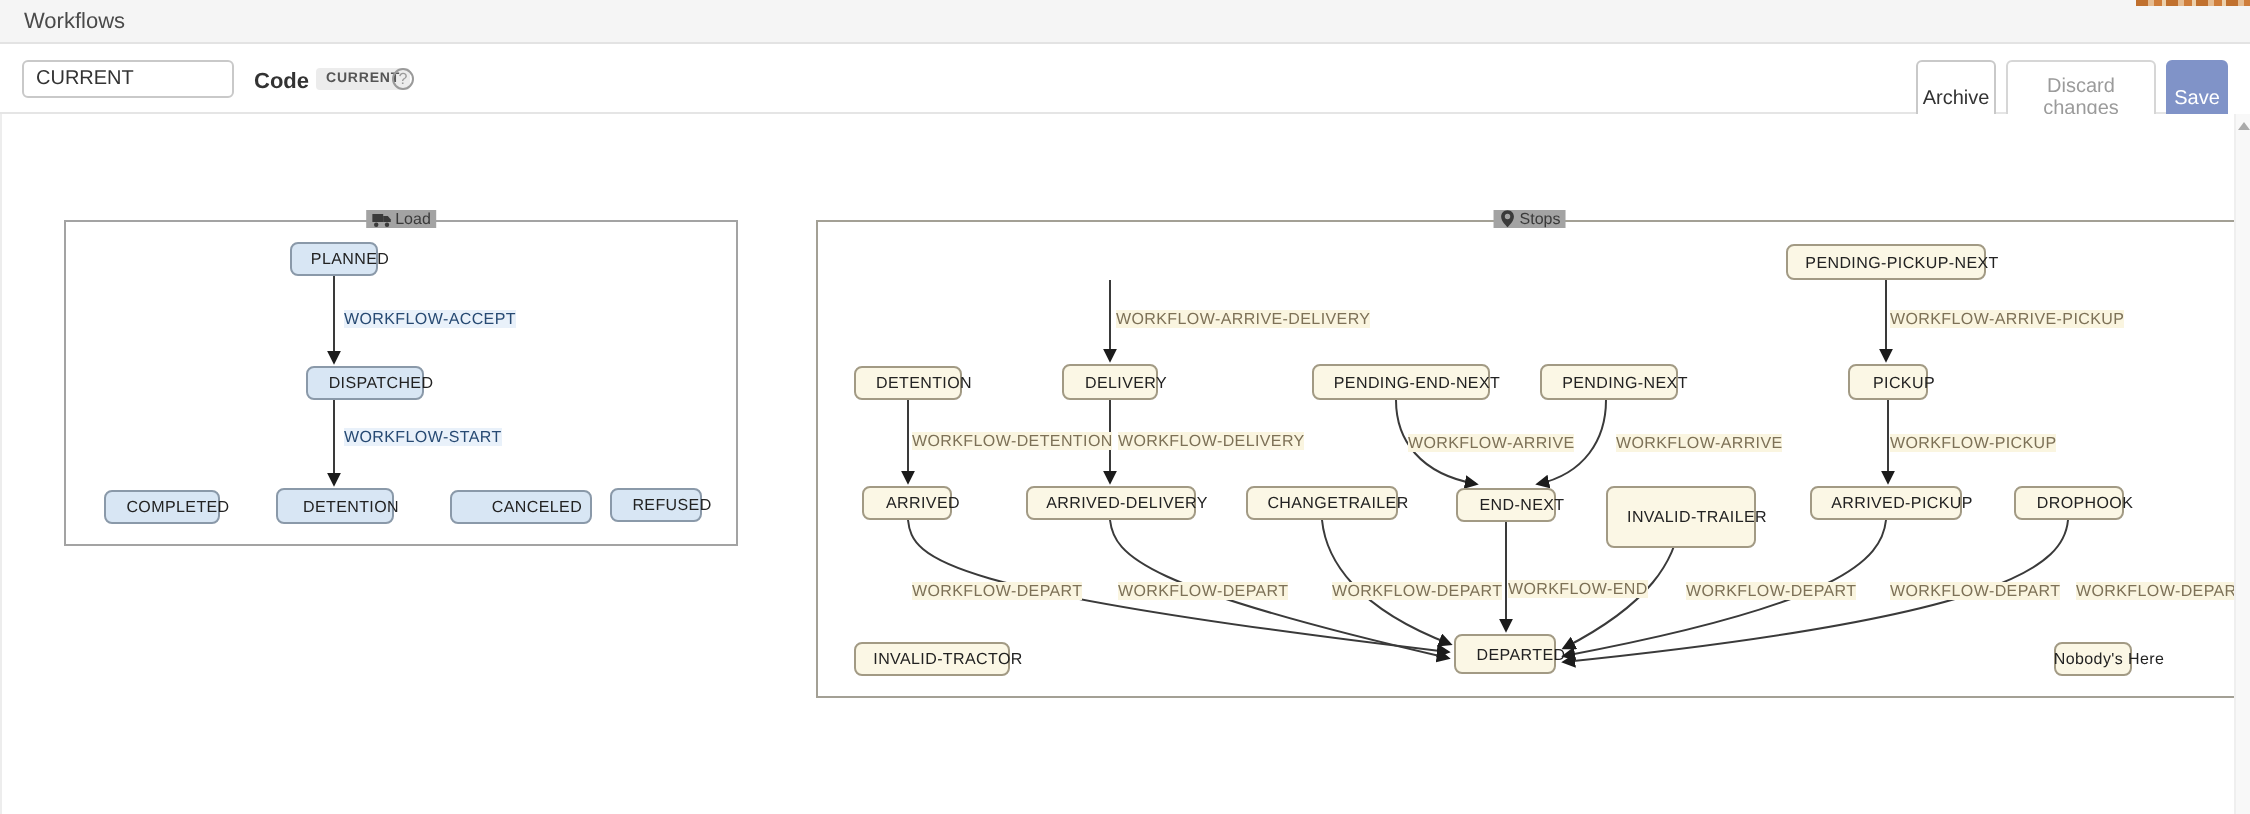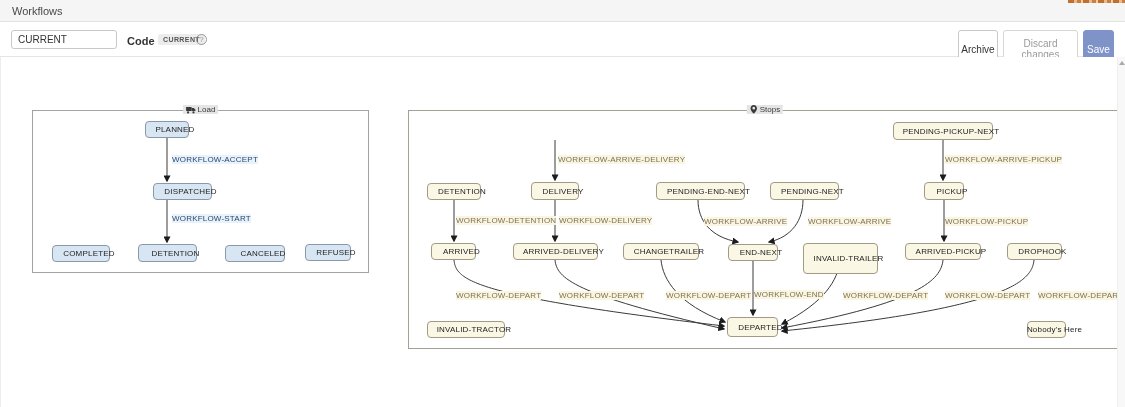--- a/index.html
+++ b/index.html
@@ -54,21 +54,21 @@
   .status-btn .plus { font-weight:bold; font-size:9px; color:#333; }
   .sb-load { left:8px; top:63px; }
   .sb-stop { left:65px; top:63px; }
   
   .canvas { position:absolute; left:0; top:57px; width:1117px; height:350px; background:#fff; border-left:1px solid #ededed; }
   .panel { position:absolute; border:1px solid #a3a3a3; background:#fff; }
   .panel-load { left:31px; top:53px; width:337px; height:163px; }
   .panel-stops { left:379px; top:53px; width:714px; height:239px; border-color:#a3a095;margin-left:28px; }
   .legend {
     position:absolute; top:-6px; left:50%; transform:translateX(-50%);
-    background:#e5e5e5; padding:0 3px; font-size:8px; color:#3a3a3a;
+    background:#a3a3a3; padding:0 3px; font-size:8px; color:#3a3a3a;
     display:flex; align-items:center; gap:2px; white-space:nowrap;
   }
   .edges-svg { position:absolute; left:0; top:0; }
   .node {
     position:absolute; display:flex; align-items:center; justify-content:center;
     border-radius:4px; font-size:8px; letter-spacing:0.2px; color:#222; white-space:nowrap; cursor:pointer;padding-left:16px;
   }
   .node-l { background:#d8e6f4; border:1px solid #8a99a9; }
   .node-s { background:#fbf7e5; border:1px solid #a29a84; }
   .edge-label {
@@ -126,21 +126,21 @@
           <path d="M0,0 L10,5 L0,10 z" fill="#1c1c1c"></path>
         </marker>
       </defs>
       <path d="M134,27 L134,70" stroke="#3a3a3a" stroke-width="1" fill="none" marker-end="url(#arwL)"></path>
       <path d="M134,89 L134,131" stroke="#3a3a3a" stroke-width="1" fill="none" marker-end="url(#arwL)"></path>
     </svg>
     <div class="node node-l" style="left:112px;top:10px;width:44px;height:17px;">PLANNED</div>
     <div class="node node-l" style="left:120px;top:72px;width:59px;height:17px;">DISPATCHED</div>
     <div class="node node-l" style="left:19px;top:134px;width:58px;height:17px;">COMPLETED</div>
     <div class="node node-l" style="left:105px;top:133px;width:59px;height:18px;">DETENTION</div>
-    <div class="node node-l" style="left:192px;top:134px;width:60px;height:17px;">CANCELED</div>
+    <div class="node node-l" style="left:192px;top:134px;width:71px;height:17px;">CANCELED</div>
     <div class="node node-l" style="left:272px;top:133px;width:46px;height:17px;">REFUSED</div>
     <div class="edge-label el-load" style="left:139px;top:44px;">WORKFLOW-ACCEPT</div>
     <div class="edge-label el-load" style="left:139px;top:103px;">WORKFLOW-START</div>
   </div>
 
   <div class="panel panel-stops">
     <div class="legend">
       <svg width="8" height="9" viewBox="0 0 10 11">
         <path d="M5,0 C2.7,0 1,1.8 1,4.1 C1,7.1 5,10.6 5,10.6 S9,7.1 9,4.1 C9,1.8 7.3,0 5,0 z M5,5.6 a1.7,1.7 0 1 1 0,-3.4 a1.7,1.7 0 0 1 0,3.4 z" fill="#3a3a3a"></path>
       </svg>

